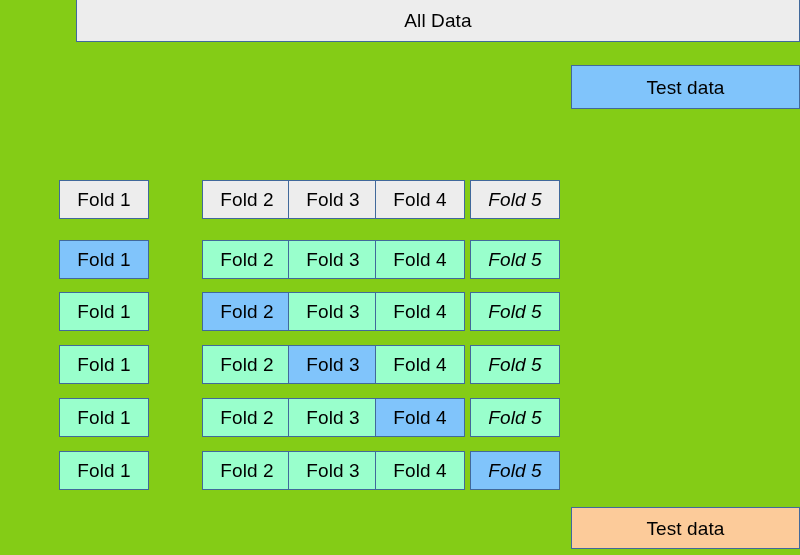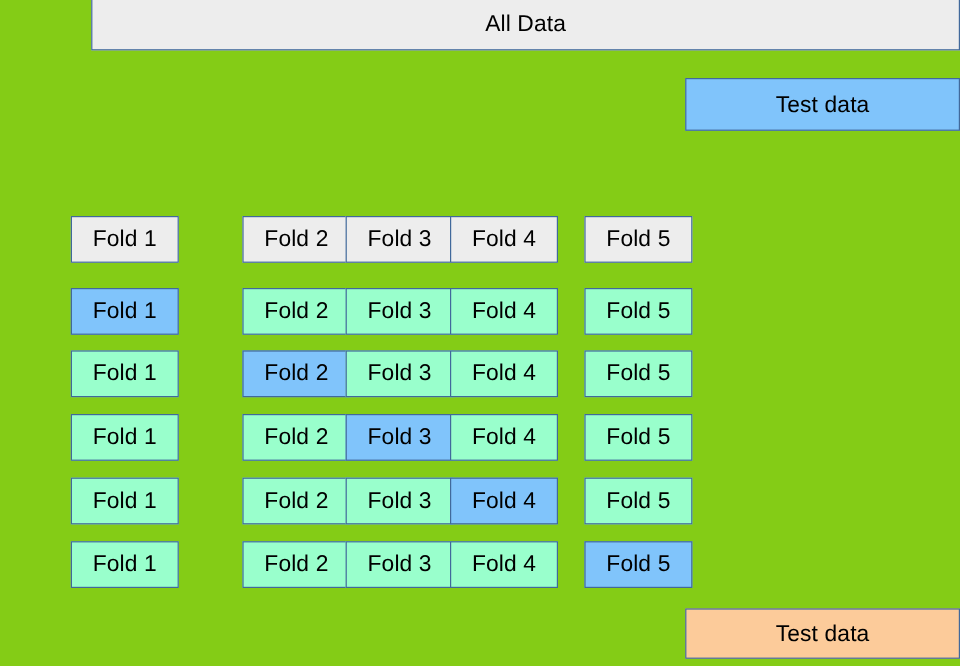--- a/index.html
+++ b/index.html
@@ -73,21 +73,21 @@
 
   .fold {
     top: 0;
     width: 90px;
     height: 39px;
   }
   .fold-c0 { left: 59px; }
   .fold-c1 { left: 176px; margin-left: 26px; }
   .fold-c2 { left: 288px; }
   .fold-c3 { left: 375px; }
-  .fold-c4 { left: 487px; }
+  .fold-c4 { left: 470px; font-style: italic; }
 
   .fill-grey   { background: #ededed; }
 
   
   .bar-final-test {
     left: 571px;
     top: 507px;
     width: 229px;
     height: 42px;
     background: #fccb9a;

